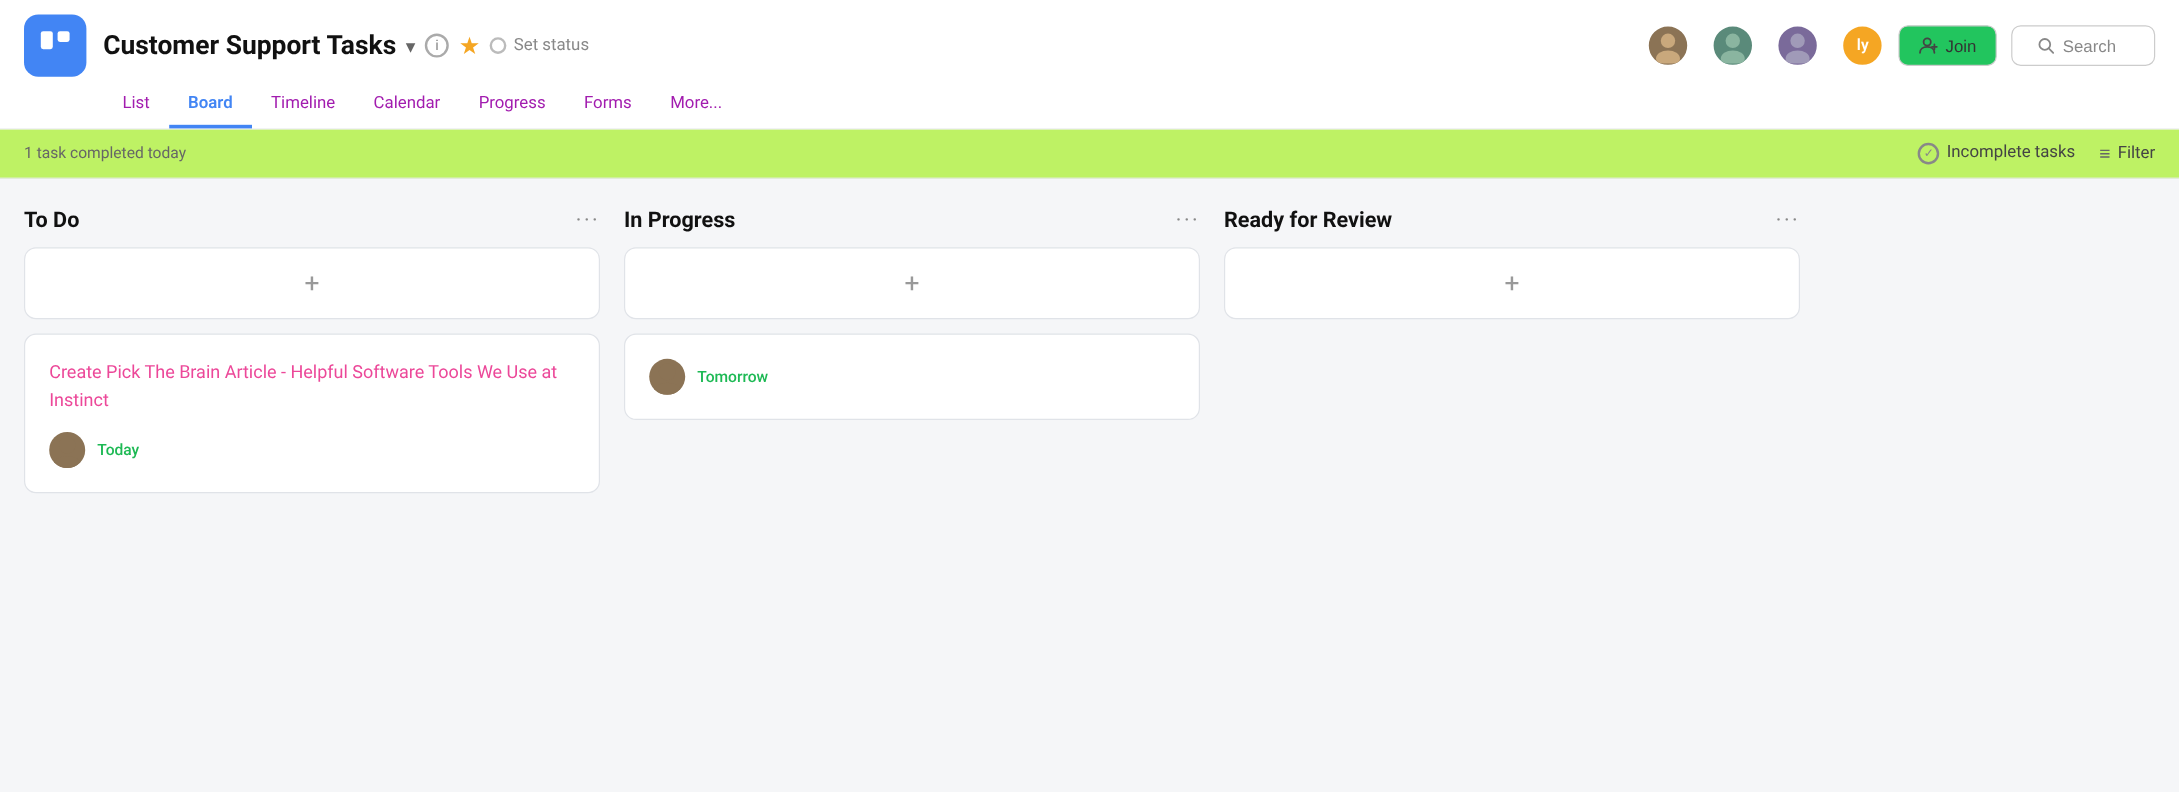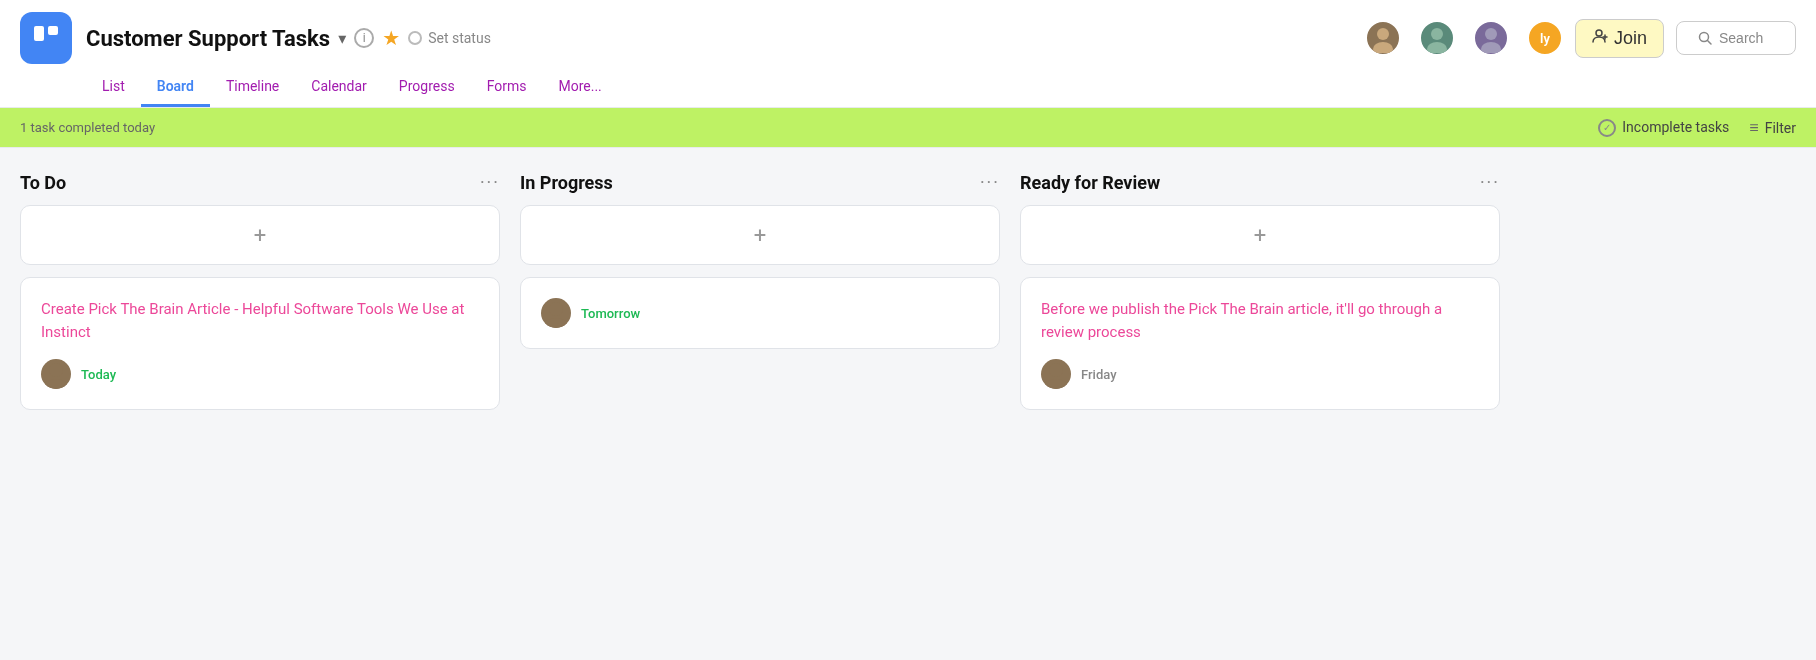--- a/index.html
+++ b/index.html
@@ -108,27 +108,27 @@
       font-weight: 600;
       color: #fff;
     }
     .avatar:first-child { margin-left: 0; }
     .avatar.yellow { background: #f5a623; }
     .avatar-img-1 { background: #8b7355; }
     .avatar-img-2 { background: #5a8a7a; }
     .avatar-img-3 { background: #7a6a9a; }
     .join-button {
       display: flex;
-      align-items: flex-start;
+      align-items: flex-end;
       gap: 6px;
       padding: 8px 16px;
       border: 1px solid #ccc;
       border-radius: 8px;
-      background: #fef9c3;
-      font-size: 18px;
+      background: #22c55e;
+      font-size: 14px;
       font-weight: 500;
       color: #333;
       cursor: pointer;
     }
     .search-button {
       display: flex;
       align-items: center;
       gap: 6px;
       padding: 8px 20px;
       border: 1px solid #ccc;
@@ -434,27 +434,15 @@
   </div>
 
   <div class="column">
     <div class="column-header">
       <span class="column-title">Ready for Review</span>
       <span class="column-menu-icon">···</span>
     </div>
     <div class="add-task-card">
       <span class="add-task-icon">+</span>
     </div>
-    <div class="task-card">
-      <div class="task-text">Before we publish the Pick The Brain article, it'll go through a review process</div>
-      <div class="task-footer">
-        <div class="task-avatar">
-          <svg width="30" height="30" viewBox="0 0 30 30">
-              <circle cx="15" cy="11" r="7" fill="#8b7355"></circle>
-              <ellipse cx="15" cy="28" rx="12" ry="8" fill="#8b7355"></ellipse>
-            </svg>
-        </div>
-        <span class="task-date friday">Friday</span>
-      </div>
-    </div>
   </div>
 
 </div>
 
 </body></html>

